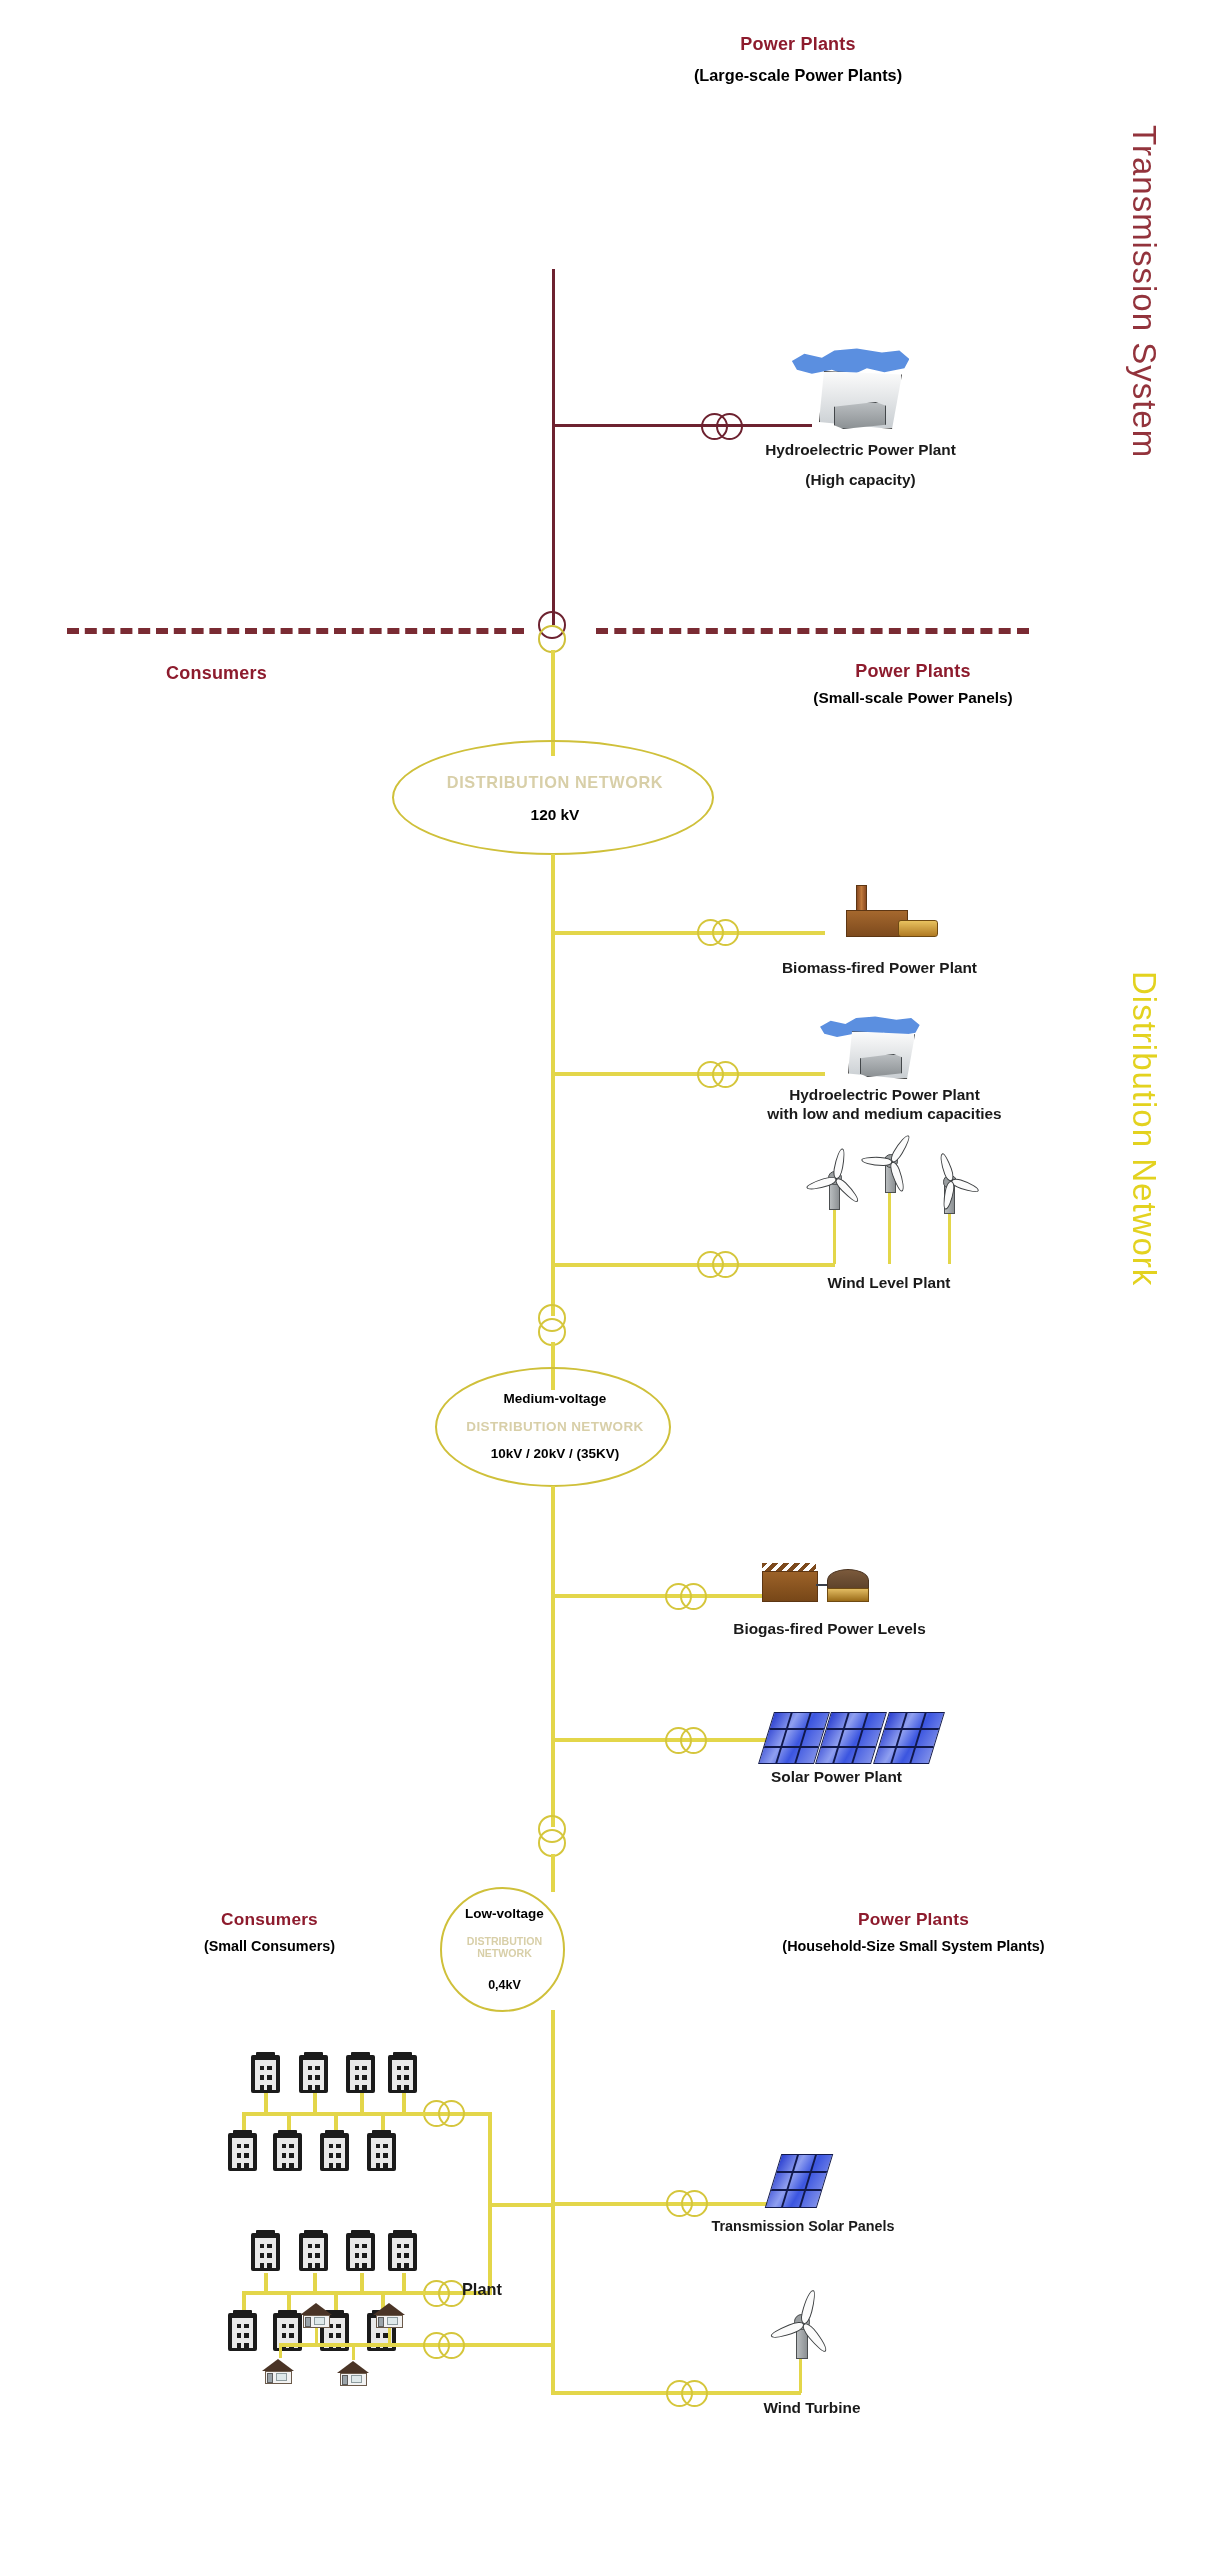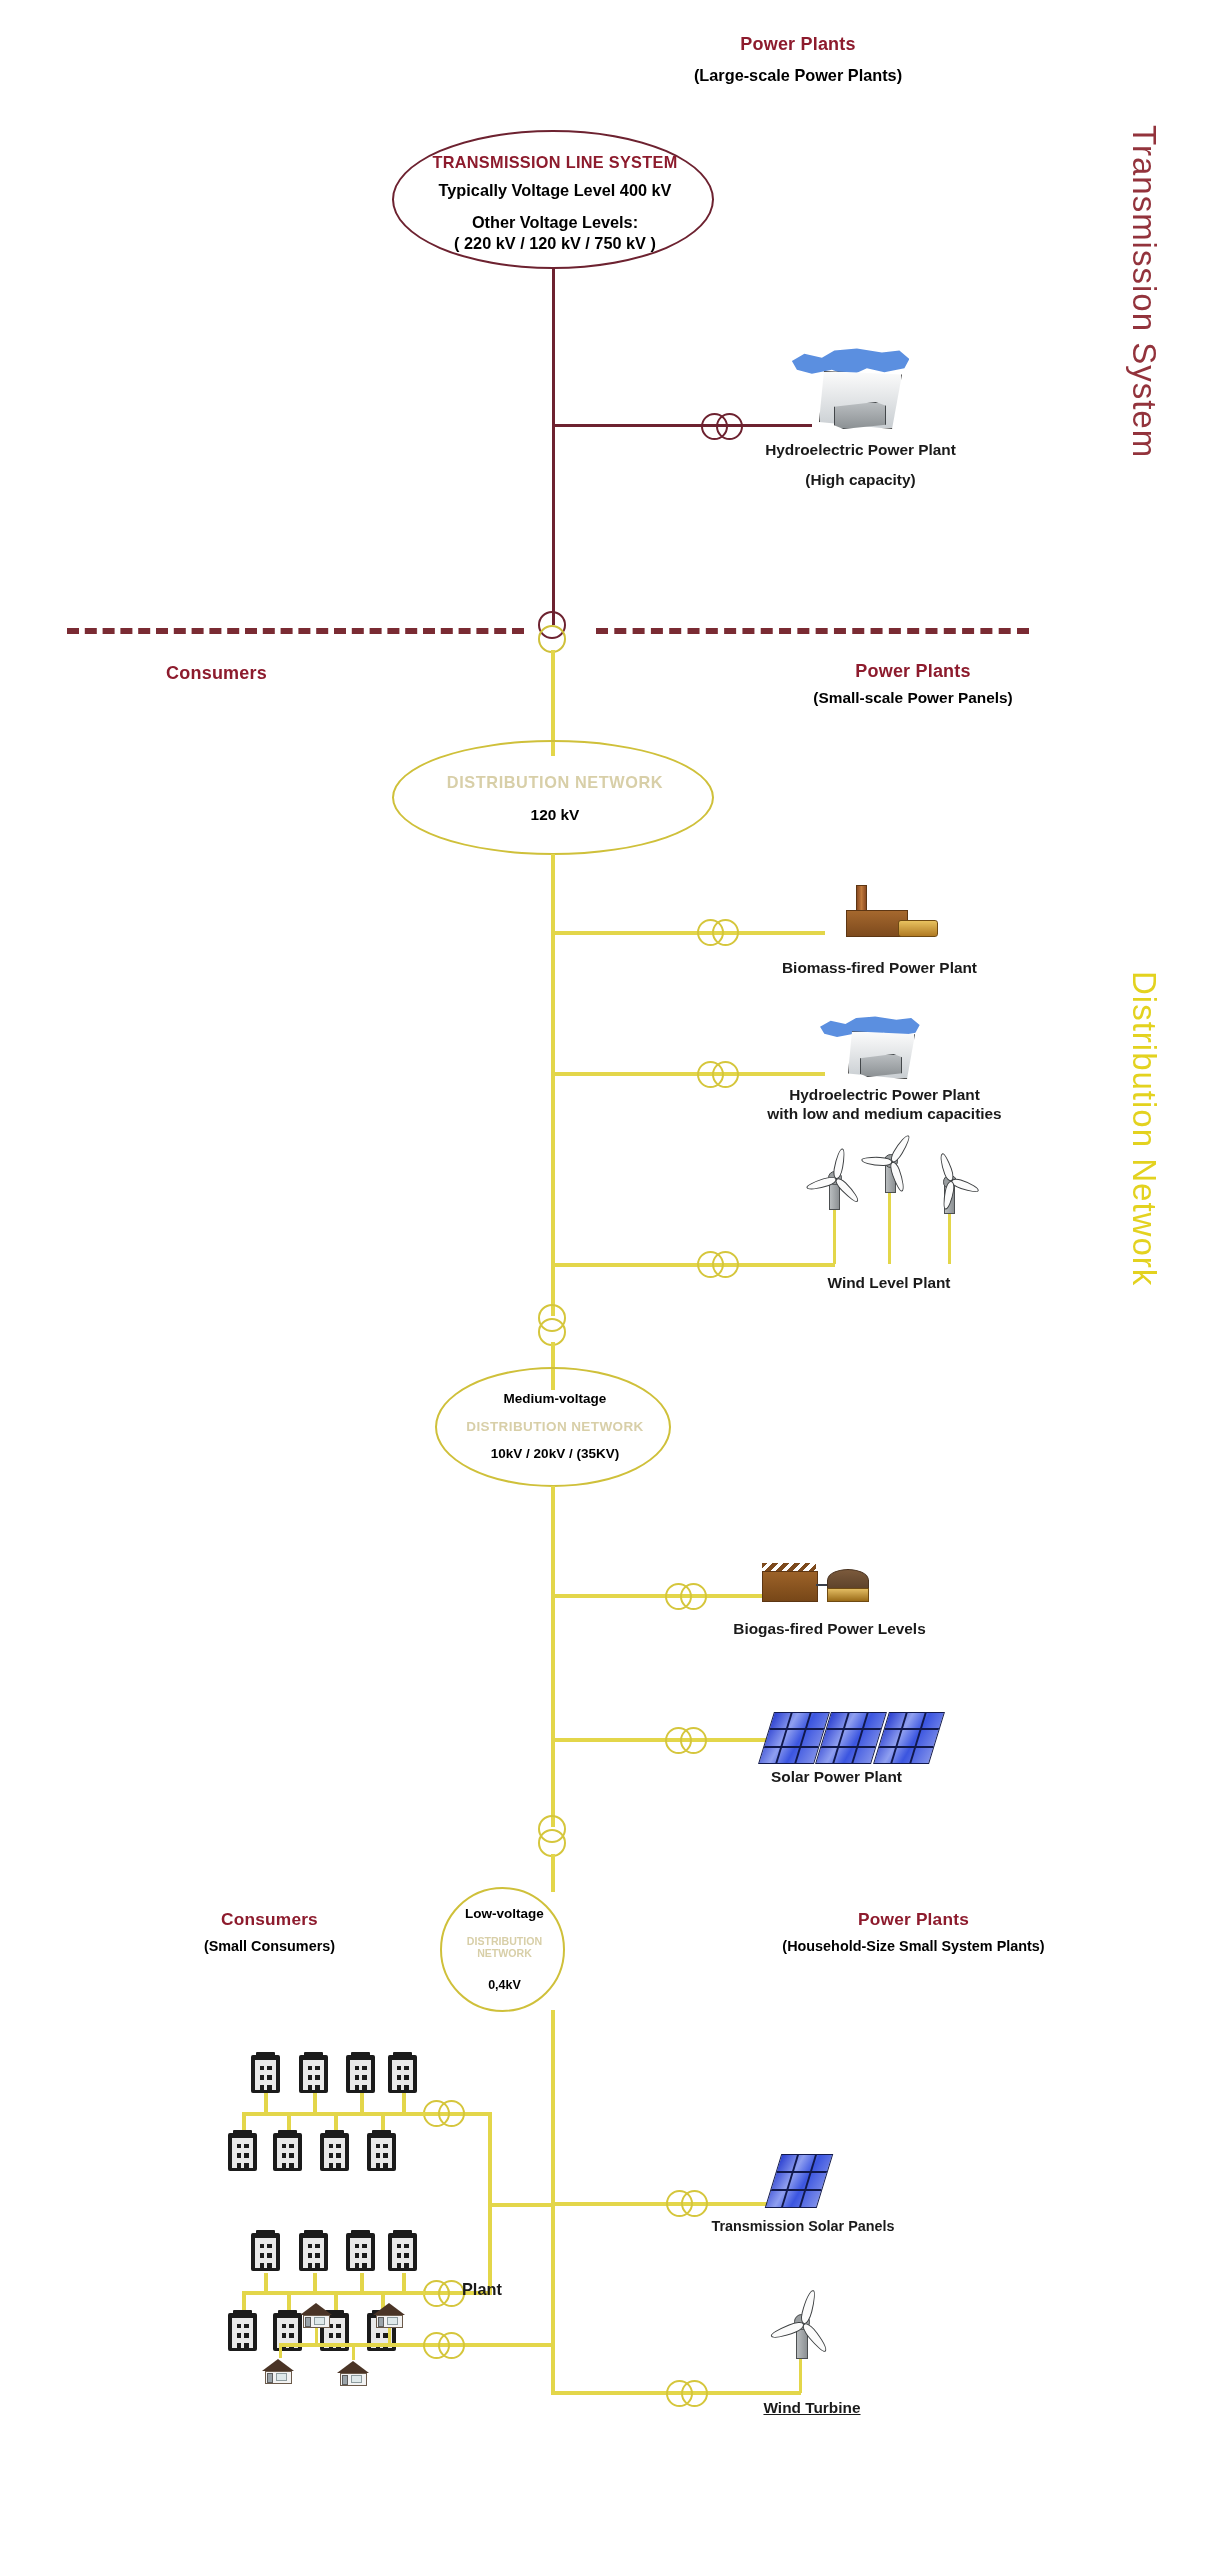--- a/index.html
+++ b/index.html
@@ -104,28 +104,20 @@
 
   <div class="vlabel v-yel" style="left:1163px;top:971px;transform:rotate(90deg);">Distribution Network</div>
 
   <div class="abs ctr" style="left:654px;top:34px;width:288px;">
     <div class="hdr-red">Power Plants</div>
     <div class="hdr-sub" style="margin-top:11px;">(Large-scale Power Plants)</div>
   </div>
 
   <div class="lineV red" style="left:552px;top:269px;height:356px;"></div>
 
-  <div class="ellipse ell-red" style="left:392px;top:130px;width:322px;height:139px;">
-    <div class="abs ctr" style="left:0;top:21px;width:322px;">
-      <div class="ell-title">TRANSMISSION LINE SYSTEM</div>
-      <div class="ell-txt" style="margin-top:8.7px;">Typically Voltage Level 400 kV</div>
-      <div class="ell-txt" style="margin-top:13.5px;">Other Voltage Levels:</div>
-      <div class="ell-txt" style="margin-top:1.9px;">( 220 kV / 120 kV / 750 kV )</div>
-    </div>
-  </div>
 
   <div class="lineH red" style="left:552px;top:424px;width:260px;"></div>
   <div class="xf red" style="left:701px;top:412px;width:44px;height:29px;">
     <span style="left:0;top:1px;width:27px;height:27px;"></span>
     <span style="left:15.4px;top:1px;width:27px;height:27px;"></span>
   </div>
 
   <div class="hydro" style="left:769px;top:346px;width:163px;height:106px;">
     <div class="water" style="left:15.4px;top:1.9px;width:125px;height:33px;
       clip-path:polygon(6% 40%,16% 18%,30% 30%,40% 8%,58% 2%,78% 14%,92% 8%,100% 34%,96% 62%,80% 74%,66% 62%,52% 86%,38% 66%,22% 78%,10% 66%);"></div>
@@ -584,17 +576,17 @@
   </div>
   <div class="lineV thin" style="left:799px;top:2350px;height:43px;"></div>
   <div class="wt" style="left:769px;top:2287px;width:67px;height:69px;">
     <div class="tower" style="left:27px;top:33px;width:9.6px;height:37px;"></div>
     <div class="hub" style="left:25px;top:27px;width:13.5px;height:13.5px;"></div>
     <div class="bl" style="left:30px;top:1.9px;width:7.7px;height:33px;transform:rotate(14deg);"></div>
     <div class="bl" style="left:30px;top:1.9px;width:7.7px;height:33px;transform:rotate(140deg);"></div>
     <div class="bl" style="left:30px;top:1.9px;width:7.7px;height:33px;transform:rotate(248deg);"></div>
   </div>
   <div class="abs ctr" style="left:716px;top:2398px;width:192px;">
-    <div class="lbl-sm" style="font-size:15.4px;text-decoration:underline;">Wind Turbine</div>
+    <div class="lbl-sm" style="font-size:15.4px;">Wind Turbine</div>
   </div>
 
 </div>
 
 
 </body></html>

